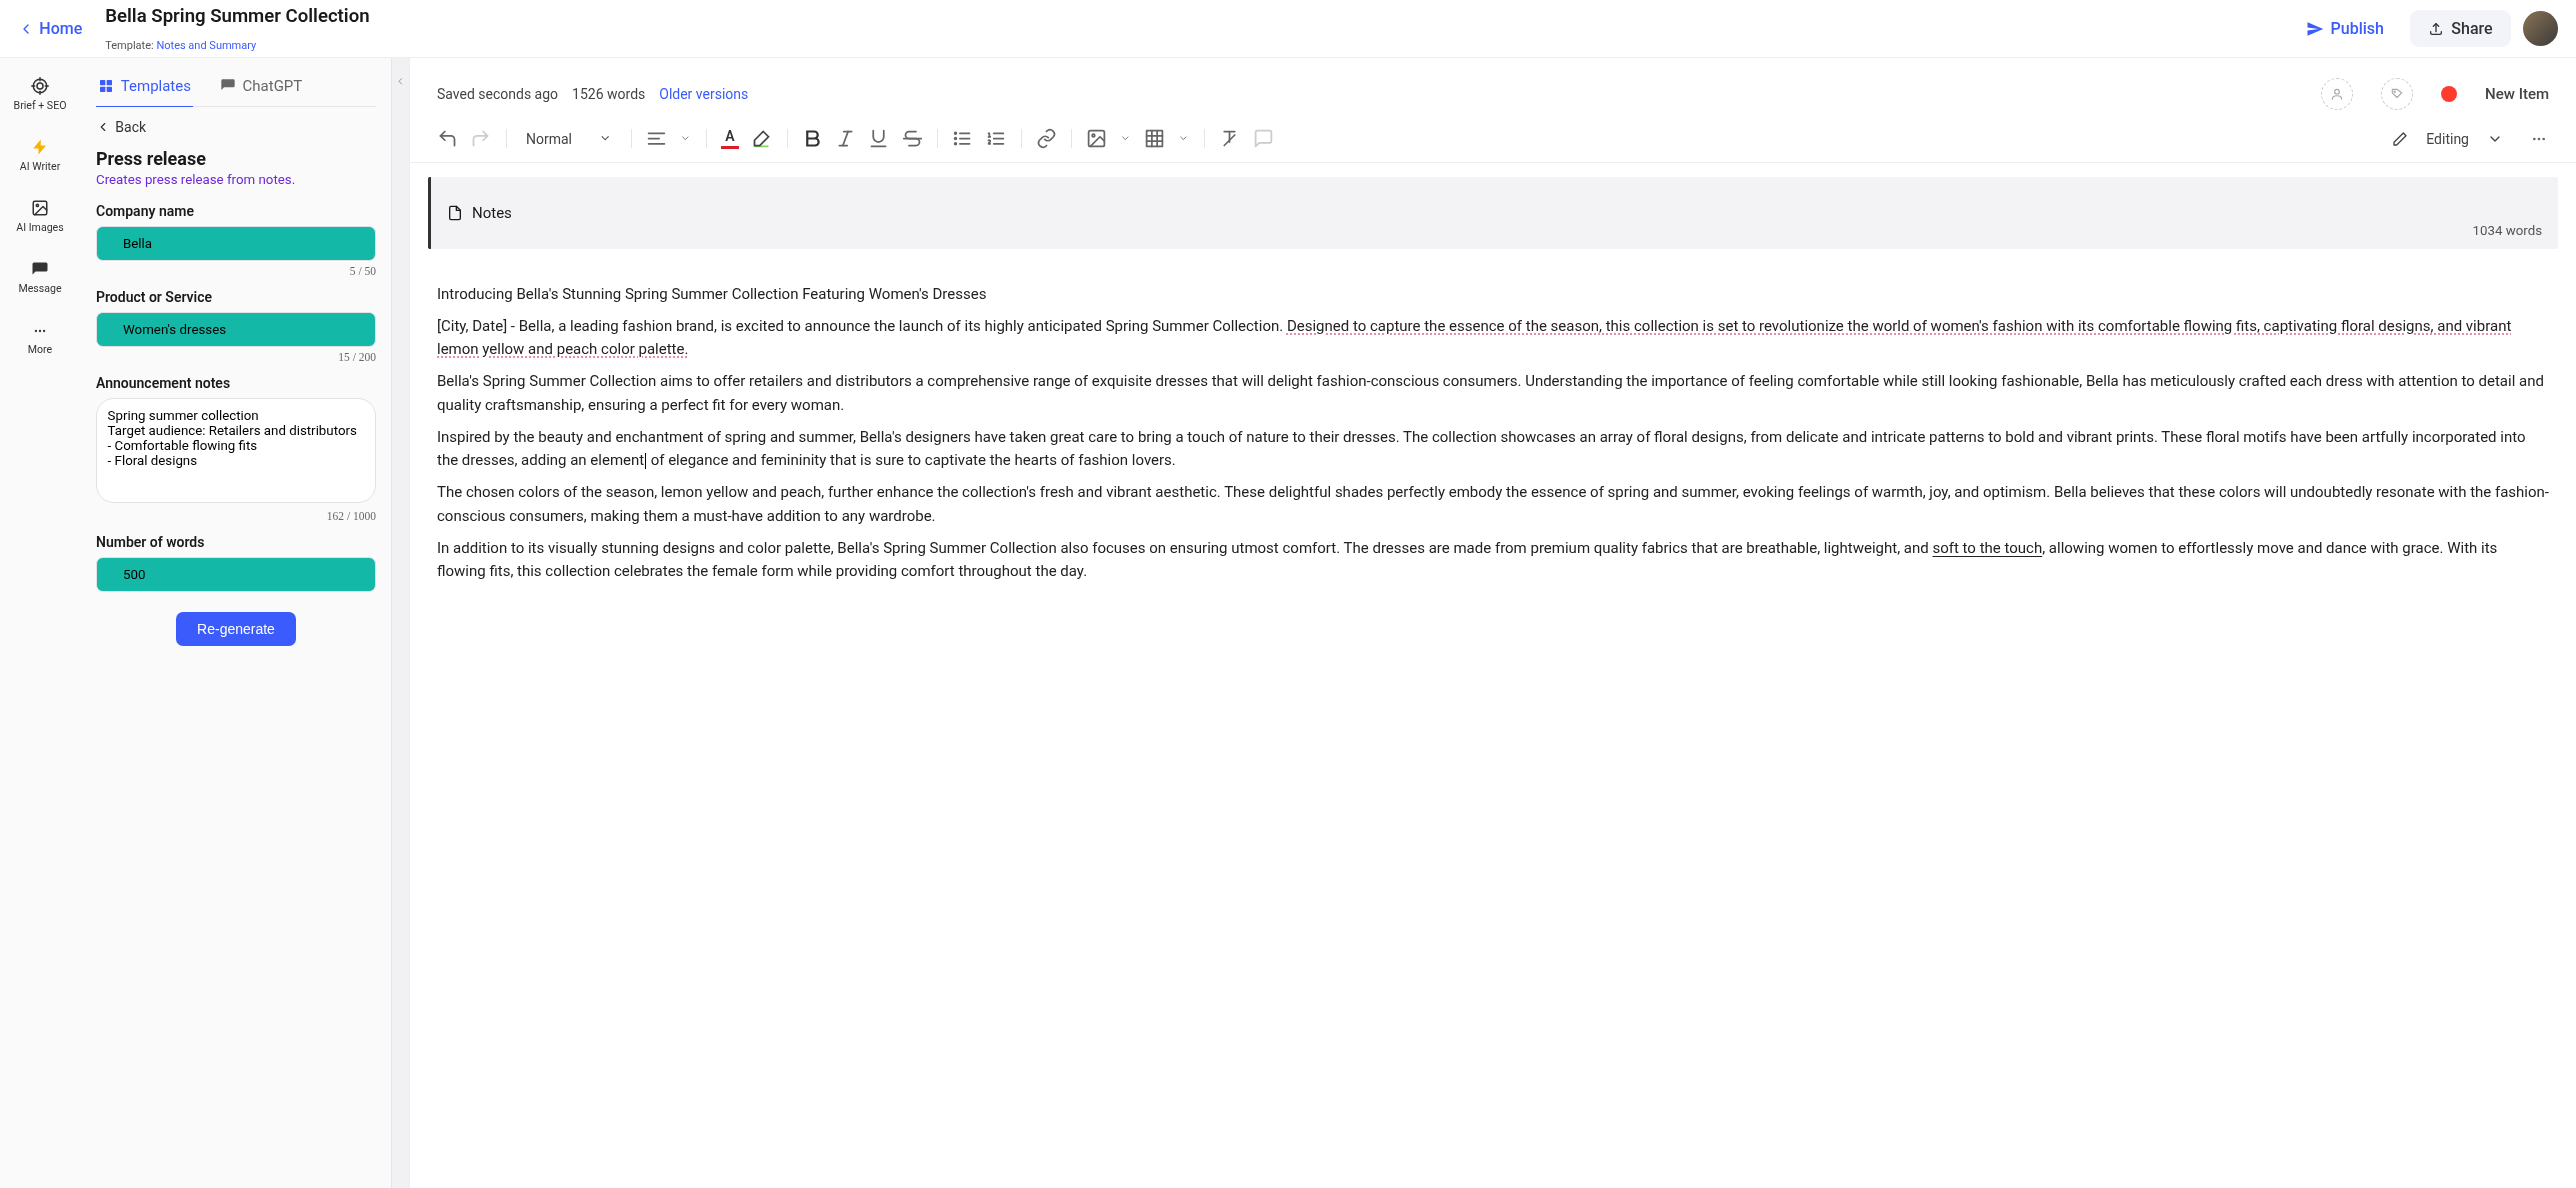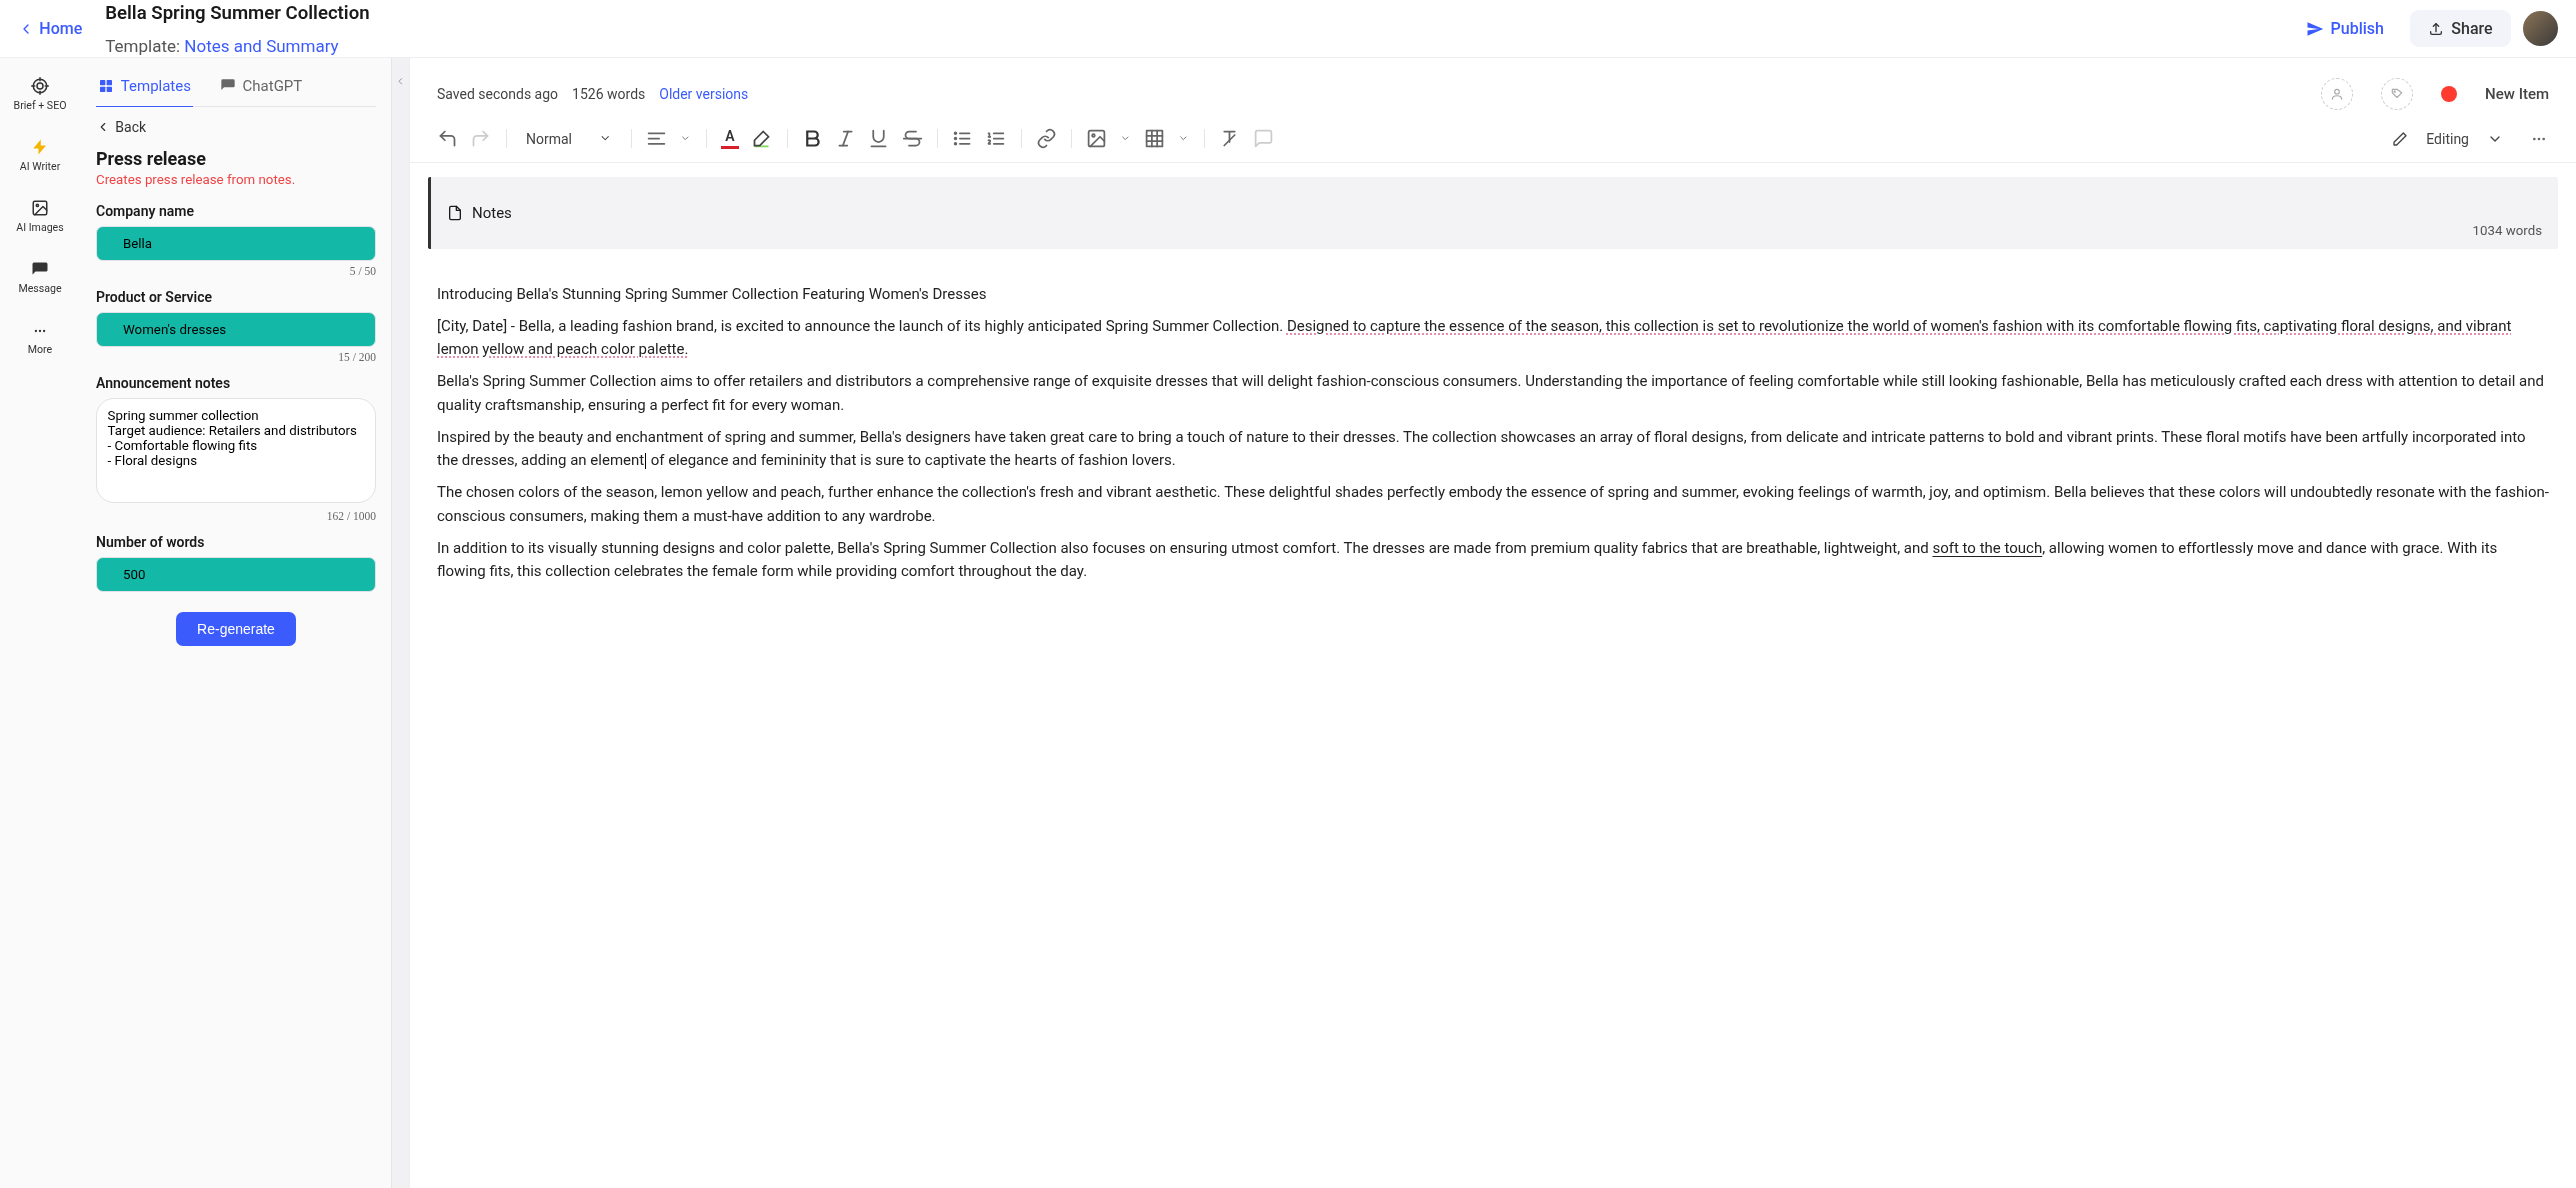--- a/index.html
+++ b/index.html
@@ -4,21 +4,21 @@
 <style>
 * { box-sizing: border-box; margin: 0; padding: 0; }
 body { font-family: -apple-system, BlinkMacSystemFont, "Segoe UI", Roboto, sans-serif; background: #fff; color: #1a1a1a; overflow: hidden; }
 
 
 .topbar { height: 58px; display: flex; align-items: center; padding: 0 18px; border-bottom: 0.9px solid #eee; }
 .home-link { display: flex; align-items: center; gap: 5.3px; color: #3b5bfd; font-size: 16px; font-weight: 500; cursor: pointer; }
 .home-link svg { width: 16px; height: 16px; }
 .title-block { margin-left: 23px; }
 .doc-title { font-size: 18.6px; font-weight: 600; }
-.template-line { font-size: 17px; color: #555; margin-top: 12px; }
+.template-line { font-size: 11px; color: #555; margin-top: 12px; }
 .template-line .tpl-link { color: #3b5bfd; }
 .topbar-right { margin-left: auto; display: flex; align-items: center; gap: 12.4px; }
 .publish-btn { display: flex; align-items: center; gap: 7px; color: #3b5bfd; font-size: 16px; font-weight: 500; padding: 7px 14px; cursor: pointer; }
 .share-btn { display: flex; align-items: center; gap: 7px; background: #f2f4fa; color: #333; font-size: 16px; font-weight: 500; padding: 9px 18px; border-radius: 9px; cursor: pointer; }
 .avatar { width: 35px; height: 35px; border-radius: 50%; background: linear-gradient(135deg,#8b7355,#3a3a3a); }
 
 
 .body { display: flex; height: calc(100vh - 58px); }
 
 
@@ -30,21 +30,21 @@
 
 
 .sidebar { width: 312px; background: #fafafb; padding: 12.4px 16px 16px 16px; overflow-y: auto; position: relative; }
 .sidebar::after { content:""; position:absolute; right:0; top:0; bottom:0; width:0.9px; background:#e5e5e5; }
 .tabs { display: flex; gap: 25px; border-bottom: 0.9px solid #e6e6e8; margin-bottom: 12.4px; }
 .tab { display:flex; align-items:center; gap:7px; padding: 7px 1.8px 10.6px 1.8px; font-size: 15px; color: #666; cursor:pointer; }
 .tab.active { color: #3b5bfd; border-bottom: 1.8px solid #3b5bfd; margin-bottom:-0.9px; }
 .back-link { display:flex; align-items:center; gap:5.3px; color:#333; font-size:14px; margin-bottom:12.4px; cursor:pointer; }
 .back-link svg { width:14px; height:14px; }
 .panel-title { font-size:18px; font-weight:700; margin-bottom:3.5px; }
-.panel-desc { font-size:13.3px; color:#ef4444; margin-bottom:16px; }
+.panel-desc { font-size:13.3px; color:#6d28d9; margin-bottom:16px; }
 .field-label { font-size:14px; font-weight:600; margin-bottom:7px; }
 .field-input { width:100%; background:#14b8a6; border:0.9px solid #e2e2e6; border-radius:7px; padding:9px 26px; font-size:13.3px; margin-bottom:3.5px; font-family:inherit; }
 .field-textarea { width:100%; background:#fff; border:0.9px solid #e2e2e6; border-radius:18px; padding:9px 10.6px; font-size:13.3px; margin-bottom:3.5px; resize:none; height:105px; font-family:inherit; }
 .counter { text-align:right; font-size:11.5px; color:#666; margin-bottom:12.4px;font-family:Liberation Serif, serif; }
 .regen-btn { display:block; margin:16px auto 0; background:#3b5bfd; color:#fff; border:none; border-radius:7px; padding:9px 21px; font-size:14px; font-weight:500; cursor:pointer; }
 
 
 .collapse-tab { width:18px; background:#f1f1f4; display:flex; align-items:flex-start; justify-content:center; padding-top:18px; cursor:pointer; border-right:0.9px solid #eee; }
 .collapse-tab svg { width:10.6px; height:10.6px; color:#888; }
 

